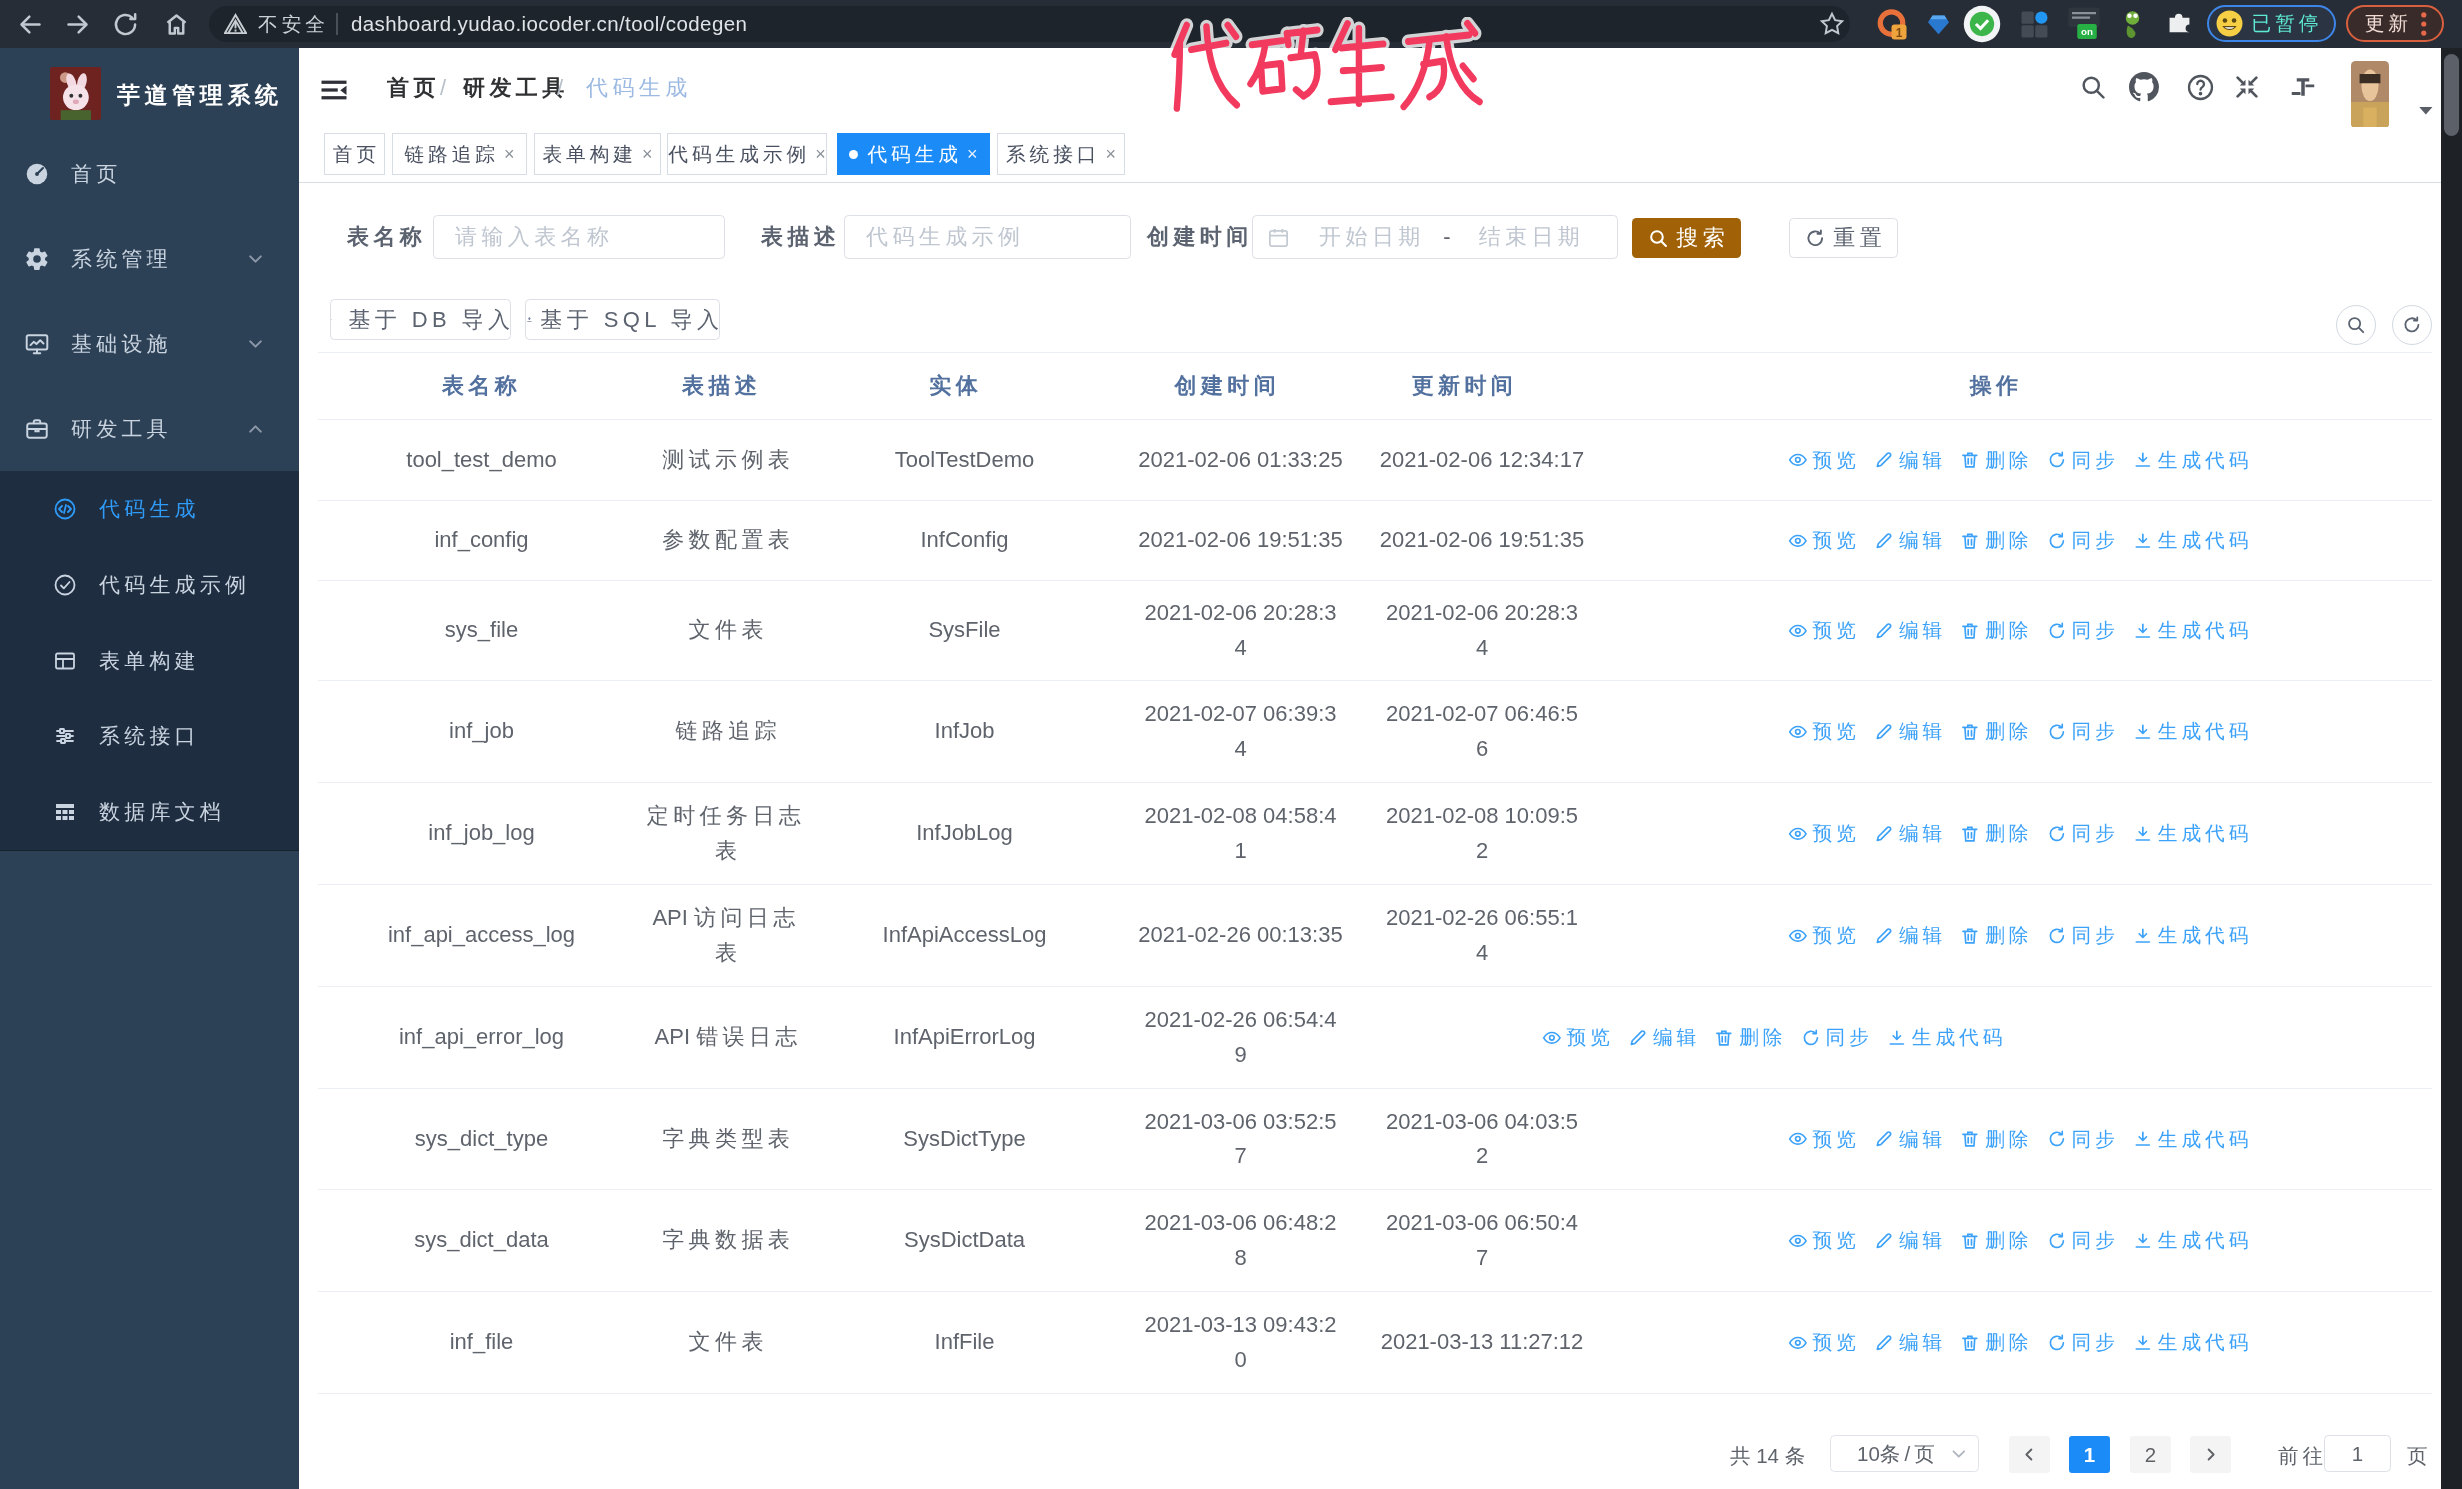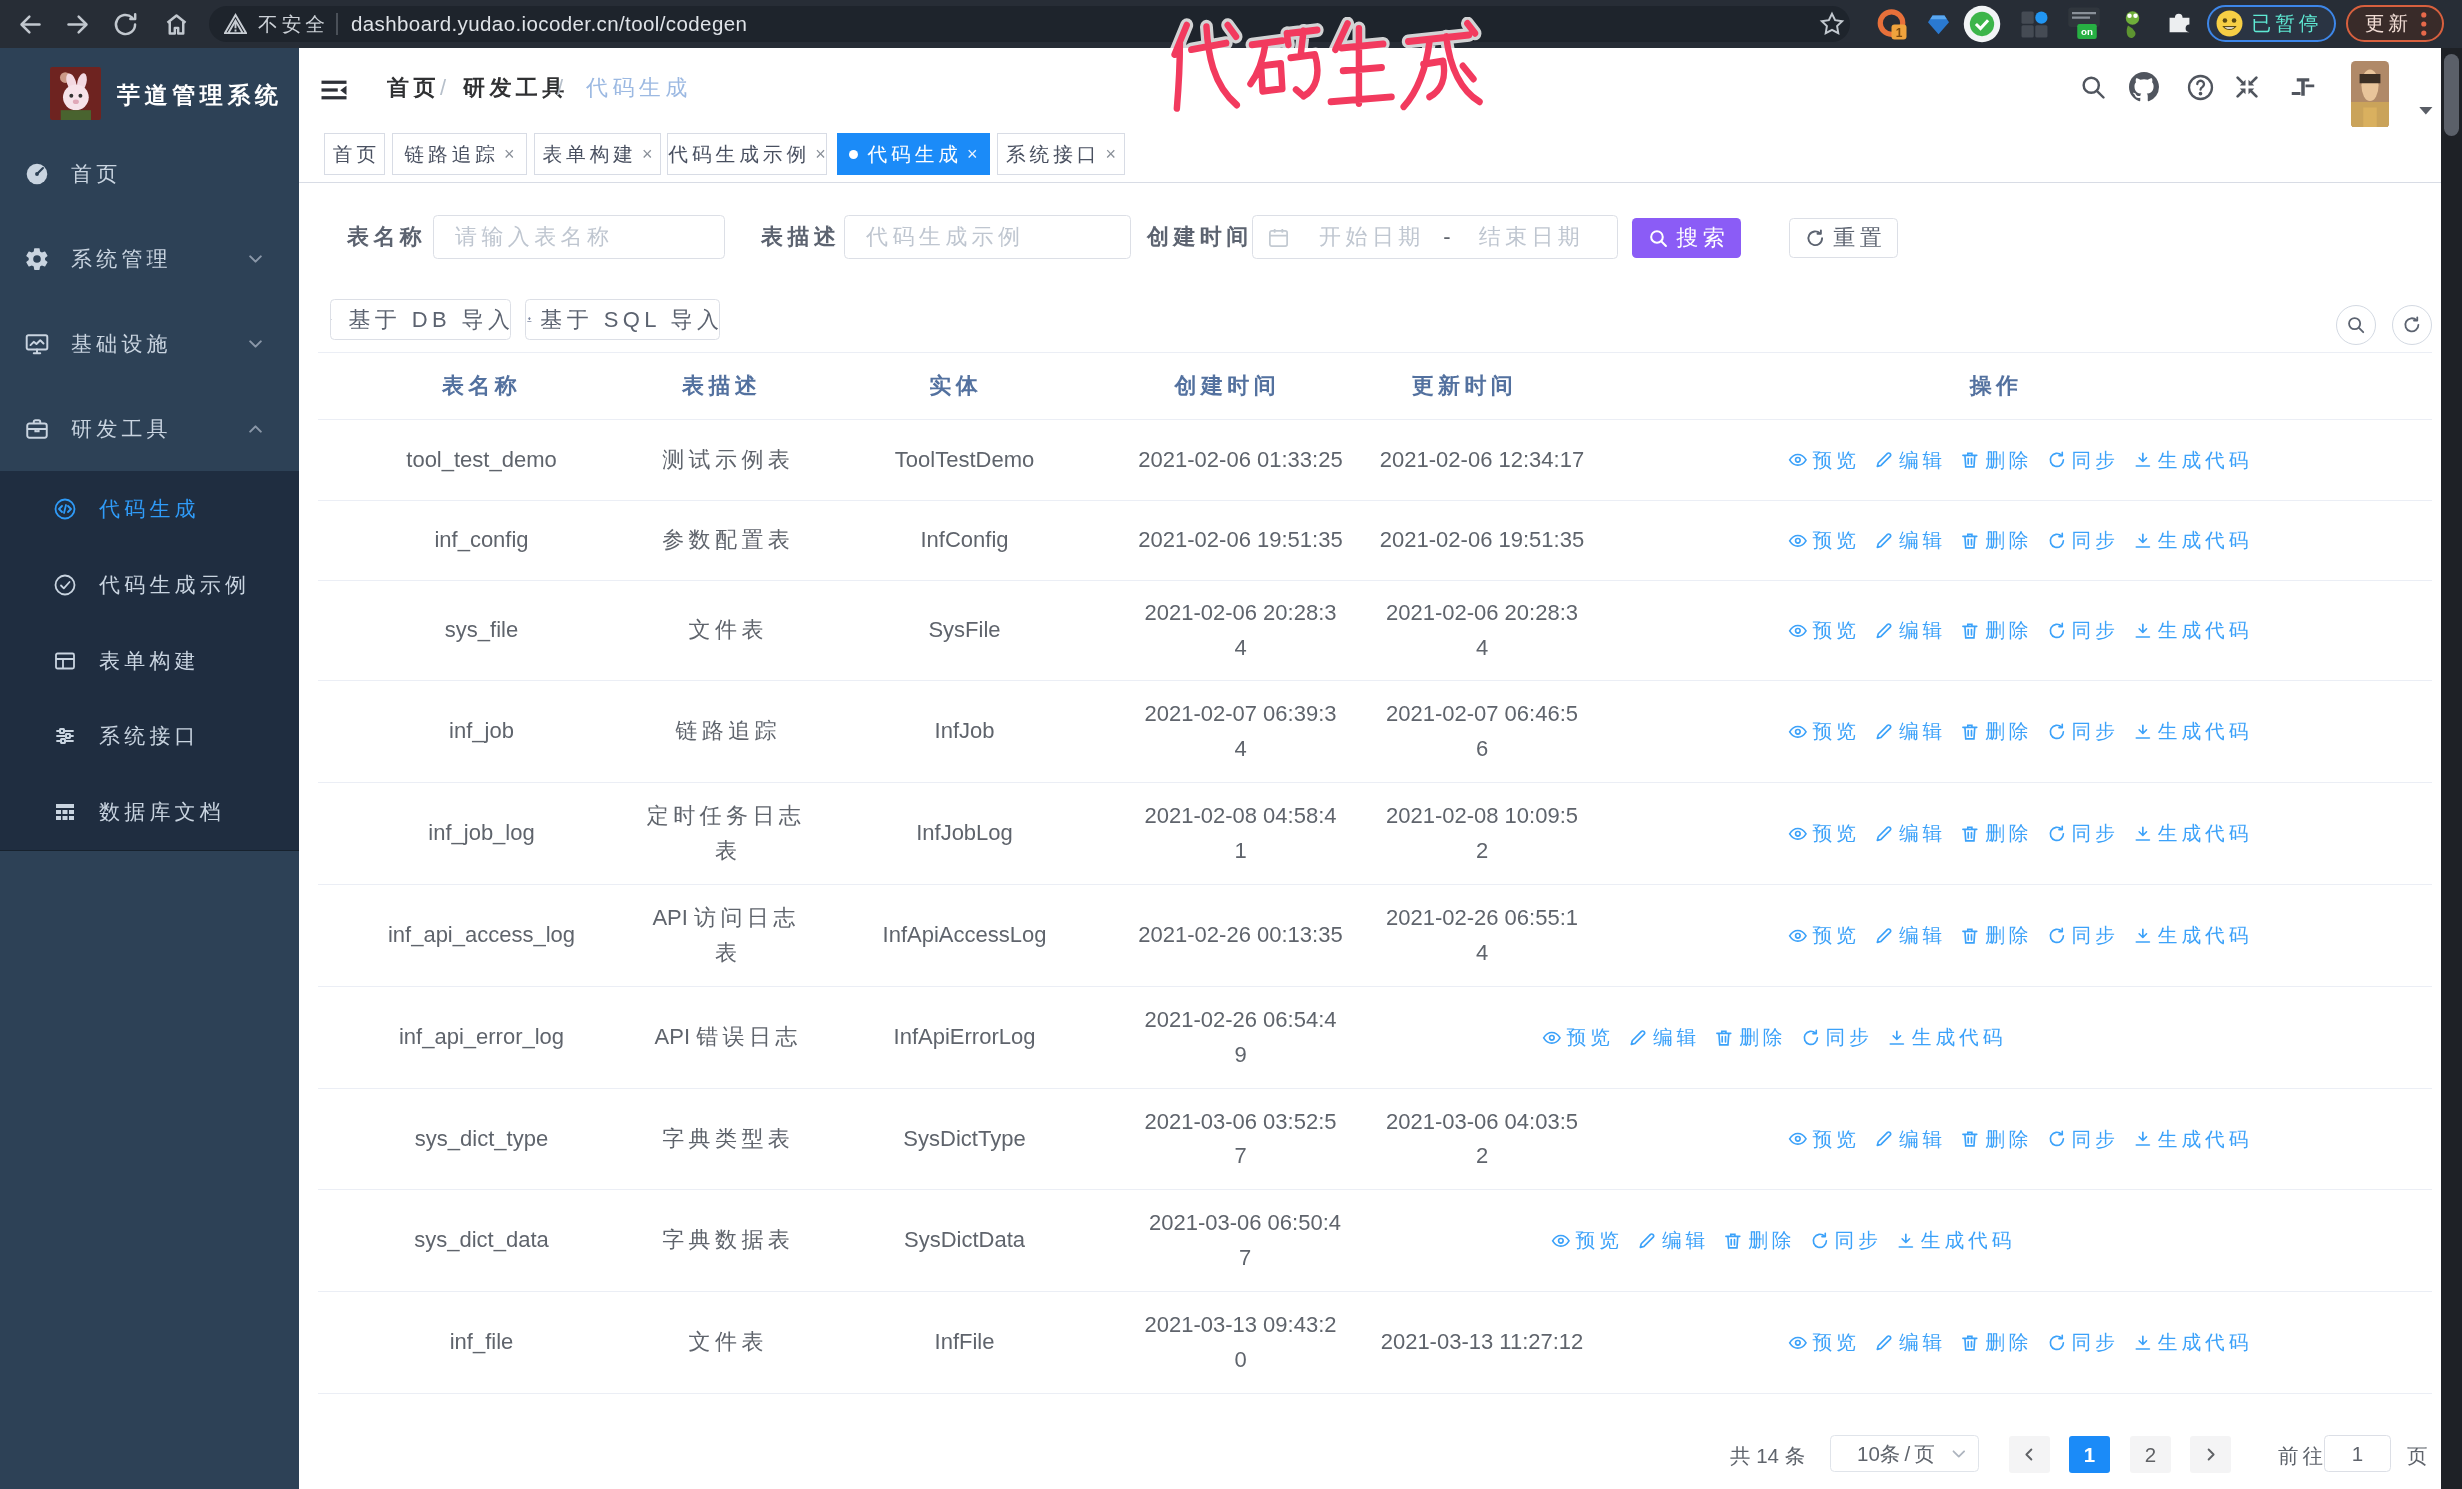--- a/index.html
+++ b/index.html
@@ -36,21 +36,21 @@
 #tags{position:absolute;left:299px;top:127px;width:2143px;height:56px;background:#fff;border-bottom:1.5px solid #d8dce5}
 .tag{position:absolute;top:6px;height:42px;border:1.5px solid #d8dce5;background:#fff;color:#495060;font-size:19.7px;display:flex;align-items:center;justify-content:center;white-space:nowrap}
 .tag .x{display:inline-block;margin-left:9px;font-size:18px;color:#8a9099;line-height:1}
 .tag.on{background:#1b8bf8;border-color:#1b8bf8;color:#fff}
 .tag.on .x{color:#e8f2ff}
 .tag.on .dot{display:inline-block;width:9px;height:9px;border-radius:50%;background:#fff;margin-right:9px}
 
 .flabel{position:absolute;font-size:22px;font-weight:bold;color:#5c6370;height:44px;line-height:44px;white-space:nowrap}
 .finput{position:absolute;height:44px;border:1.5px solid #dcdfe6;border-radius:4.5px;background:#fff;font-size:22px;color:#bfc6d0;display:flex;align-items:center}
 .btn{position:absolute;height:40px;border-radius:4.5px;font-size:22px;display:flex;align-items:center;justify-content:center;white-space:nowrap}
-.btn.blue{background:#8b5cf6;color:#fff}
+.btn.blue{background:#a16207;color:#fff}
 .btn.plain{background:#fff;border:1.5px solid #dcdfe6;color:#5c6370}
 .cbtn{position:absolute;width:40px;height:40px;border-radius:50%;border:1.5px solid #d3d9e2;background:#fff;display:flex;align-items:center;justify-content:center}
 
 #tbl{position:absolute;left:318px;top:352px;width:2114px;border-top:1.5px solid #ebeef5;font-size:22px;color:#5f646c}
 .tr{display:flex;border-bottom:1.5px solid #ebeef5;align-items:center}
 .td{text-align:center;line-height:1.55}
 .c1{width:327px}.c2{width:162px}.c3{width:315px}.c4{width:237px}.c5{width:246px}.c6{width:826px}
 .th{color:#53719f;font-weight:bold}
 .ops{display:flex;align-items:center;justify-content:center;gap:18px}
 .op{display:flex;align-items:center;gap:5.3px;color:#3ba1f9;font-size:19.7px;white-space:nowrap}
@@ -763,20 +763,21 @@
               </svg>
               <span class="zh">生成代码</span>
             </span>
           </div>
         </div>
       </div>
  <div class="tr" style="height:102px">
         <div class="td c1">sys_dict_data</div>
         <div class="td c2"><span class="zh">字典数据表</span></div>
         <div class="td c3">SysDictData</div>
+        <div class="td c4">2021-03-06 06:48:2<br>8</div>
         <div class="td c5">2021-03-06 06:50:4<br>7</div>
         <div class="td c6">
           <div class="ops">
             <span class="op">
               <svg width="19.7" height="19.7" viewBox="0 0 24 24" fill="none" stroke="#3ba1f9" stroke-width="2">
                 <path d="M2 12s4-6.5 10-6.5S22 12 22 12s-4 6.5-10 6.5S2 12 2 12z"></path>
                 <circle cx="12" cy="12" r="2.8"></circle>
               </svg>
               <span class="zh">预览</span>
             </span>

